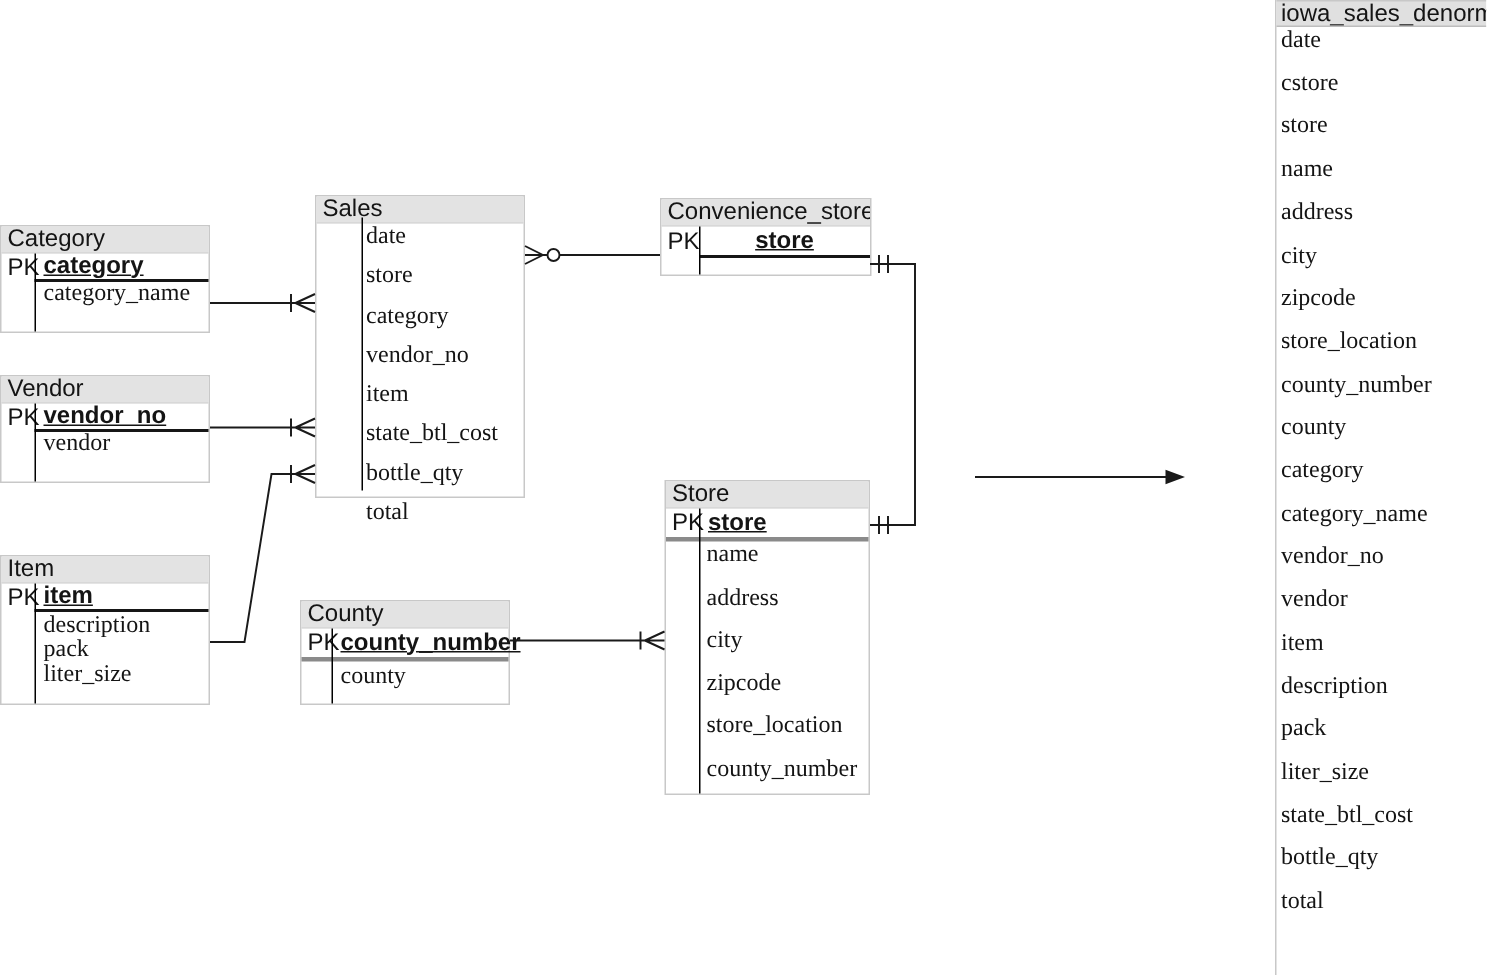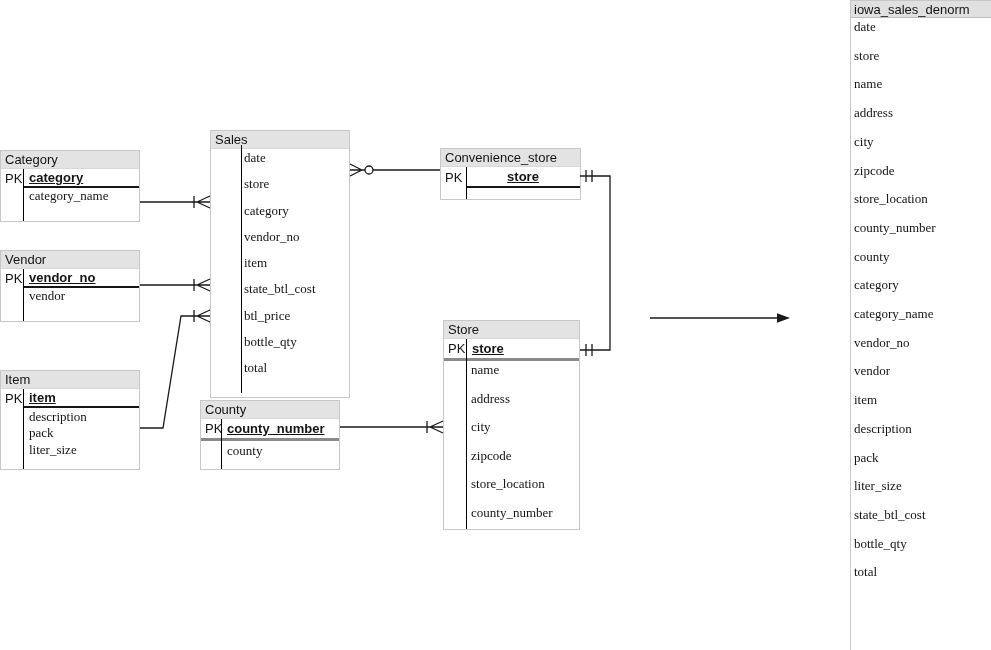--- a/index.html
+++ b/index.html
@@ -7,21 +7,21 @@
     position:relative;width:991px;height:650px;background:#ffffff;
     font-family:"Liberation Sans",sans-serif;color:#141414;overflow:hidden;
   }
   svg.connectors{position:absolute;left:0;top:0;z-index:5;pointer-events:none;}
   svg.connectors g{stroke:#1a1a1a;stroke-width:1.3;fill:none;}
   svg.connectors circle{fill:#ffffff;}
   svg.connectors polygon{stroke:none;fill:#1a1a1a;}
 
   .entity{
     position:absolute;background:#ffffff;border:1px solid #c8c8c8;
-    box-sizing:border-box;z-index:2;font-size:13px;line-height:normal;
+    box-sizing:border-box;z-index:2;font-size:16px;line-height:normal;
   }
   .ehead{
     height:18px;line-height:18px;background:#e3e3e3;padding-left:4px;
     border-bottom:1px solid #d8d8d8;box-sizing:border-box;white-space:nowrap;overflow:hidden;
   }
   .ebody{position:relative;height:calc(100% - 18px);}
   .vline{position:absolute;top:0;bottom:0;width:1px;background:#000;}
 
   .pkrow{display:flex;align-items:stretch;height:19px;box-sizing:border-box;}
   .pkcell{flex:none;display:flex;align-items:center;padding-left:4px;box-sizing:border-box;}
@@ -44,32 +44,32 @@
   #t-vendor .vline{left:22px}
   #t-vendor .pkcell{width:22px}
   #t-vendor .fields .field{padding-left:28px;line-height:16px;}
 
   #t-item{left:0px;top:370px;width:140px;height:100px;}
   #t-item .vline{left:22px}
   #t-item .pkcell{width:22px}
   #t-item .fields{margin-top:1px;}
   #t-item .fields .field{padding-left:28px;line-height:16.3px;}
 
-  #t-sales{left:210px;top:130px;width:140px;height:268px;}
+  #t-sales{left:210px;top:130px;width:140px;height:202px;}
   #t-sales .vline{left:30px}
   #t-sales .fields{margin-top:-4px;}
   #t-sales .fields .field{padding-left:33px;line-height:26.3px;}
 
   #t-county{left:200px;top:400px;width:140px;height:70px;}
   #t-county .vline{left:20px}
   #t-county .pkcell{width:20px}
   #t-county .fields{margin-top:2px;}
   #t-county .fields .field{padding-left:26px;line-height:16px;}
 
-  #t-conv{left:440px;top:148px;width:141px;height:52px;}
+  #t-conv{left:440px;top:132px;width:141px;height:52px;}
   #t-conv .vline{left:25px}
   #t-conv .pkcell{width:25px}
   #t-conv .pkrow{height:21px}
   #t-conv .pkfield{justify-content:center;padding-left:0;}
 
   #t-store{left:443px;top:320px;width:137px;height:210px;}
   #t-store .vline{left:22px}
   #t-store .pkcell{width:22px}
   #t-store .fields{margin-top:-5px;}
   #t-store .fields .field{padding-left:27px;line-height:28.6px;}
@@ -165,21 +165,20 @@
     <div class="ehead">Sales</div>
     <div class="ebody">
       <div class="vline"></div>
       <div class="fields">
           <div class="field">date</div>
           <div class="field">store</div>
           <div class="field">category</div>
           <div class="field">vendor_no</div>
           <div class="field">item</div>
           <div class="field">state_btl_cost</div>
-          <div class="field">btl_price</div>
           <div class="field">bottle_qty</div>
           <div class="field">total</div>
         </div>
     </div>
   </div>
 
   <div class="entity" id="t-county">
     <div class="ehead">County</div>
     <div class="ebody">
       <div class="vline"></div>
@@ -222,20 +221,21 @@
           <div class="field">county_number</div>
         </div>
     </div>
   </div>
 
   <div class="entity" id="denorm">
     <div class="ehead">iowa_sales_denorm</div>
     <div class="ebody">
       <div class="fields">
           <div class="field">date</div>
+          <div class="field">cstore</div>
           <div class="field">store</div>
           <div class="field">name</div>
           <div class="field">address</div>
           <div class="field">city</div>
           <div class="field">zipcode</div>
           <div class="field">store_location</div>
           <div class="field">county_number</div>
           <div class="field">county</div>
           <div class="field">category</div>
           <div class="field">category_name</div>

